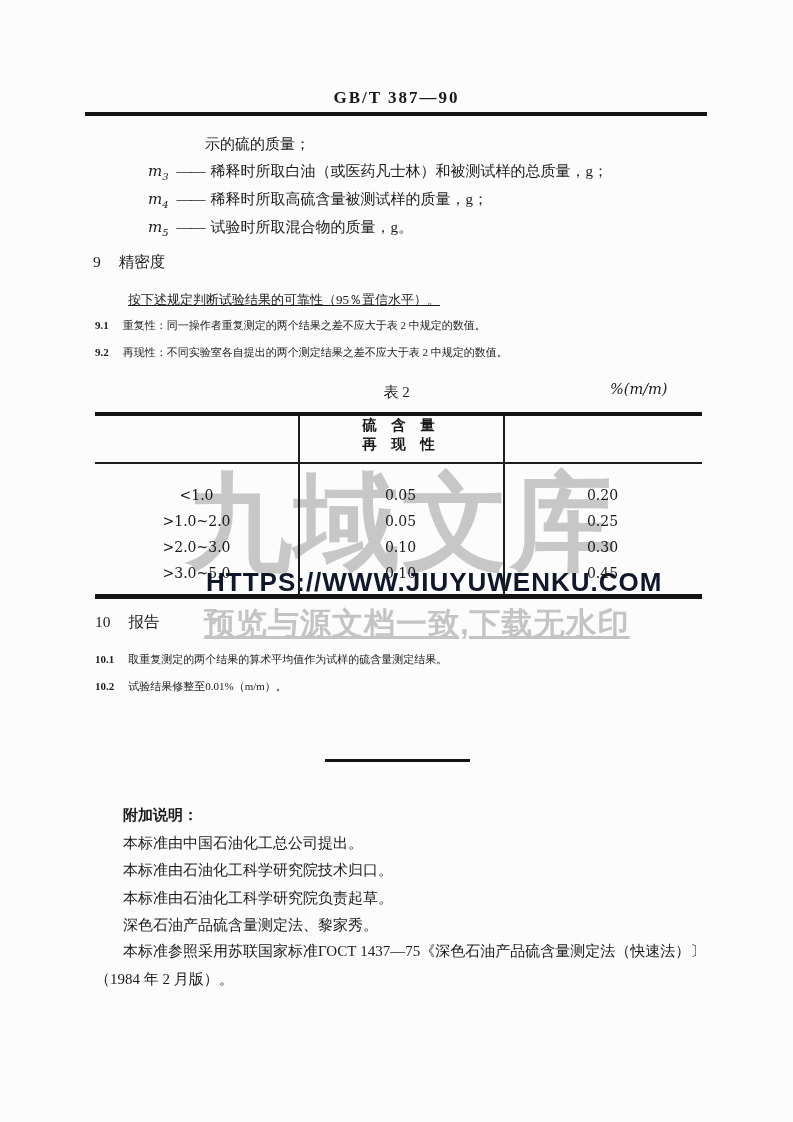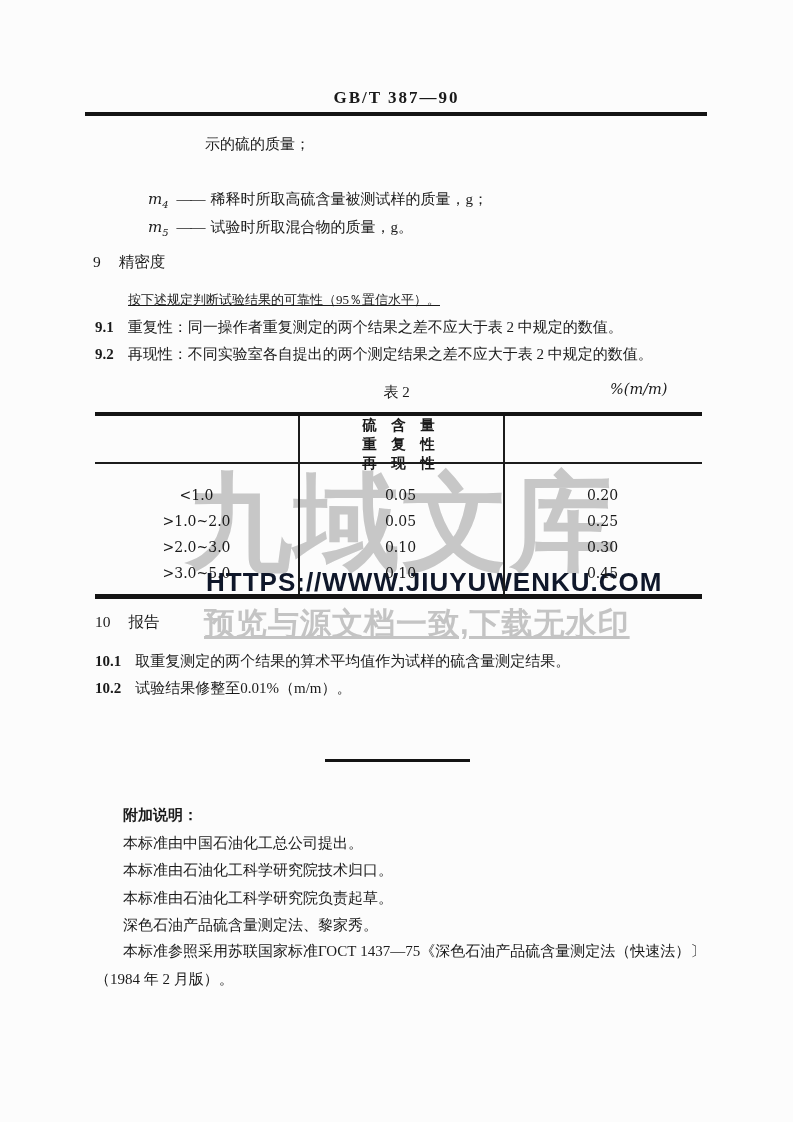--- a/index.html
+++ b/index.html
@@ -43,21 +43,21 @@
   .top-rule{position:absolute;top:112px;left:85px;width:622px;height:4px;background:#141414;}
   .line{position:absolute;font-size:15px;white-space:nowrap;line-height:20px;}
   .cont-line{left:205px;top:134px;}
   .def{position:absolute;left:148px;font-size:15px;white-space:nowrap;line-height:20px;}
   .sym{font-style:italic;font-family:"DejaVu Serif","Liberation Serif",serif;}
   .sym sub{font-size:10px;}
   .def .dash{margin:0 6px 0 8px;letter-spacing:-1px;}
   .h-sec{position:absolute;left:93px;font-size:15.5px;font-weight:normal;white-space:nowrap;}
   .h-sec .h-title{margin-left:18px;}
   .para{position:absolute;font-size:13px;white-space:nowrap;text-decoration:underline;}
-  .clause{position:absolute;left:95px;font-size:15px;white-space:nowrap;}
+  .clause{position:absolute;left:95px;font-size:11px;white-space:nowrap;}
   .clause .c-num{font-weight:bold;margin-right:14px;}
   
   .tbl-caption{position:absolute;top:383px;left:0;width:100%;text-align:center;font-size:15px;}
   .tbl-unit{
     position:absolute;top:381px;left:610px;font-size:14.5px;font-style:italic;
     font-family:"DejaVu Serif","Liberation Serif",serif;white-space:nowrap;
   }
   .tbl{
     position:absolute;top:412px;left:95px;width:607px;
     border-top:4px solid #141414;border-bottom:5px solid #141414;
@@ -94,20 +94,23 @@
     <div class="wm-tagline">预览与源文档一致,下载无水印</div>
   </div>
 
   <div class="content">
 
     <div class="doc-number">GB/T 387—90</div>
     <div class="top-rule"></div>
 
     <div class="line cont-line">示的硫的质量；</div>
 
+    <div class="def" style="top:161px">
+      <span class="sym"><i>m</i><sub>3</sub></span><span class="dash">——</span><span class="def-text">稀释时所取白油（或医药凡士林）和被测试样的总质量，g；</span>
+    </div>
     <div class="def" style="top:189px">
       <span class="sym"><i>m</i><sub>4</sub></span><span class="dash">——</span><span class="def-text">稀释时所取高硫含量被测试样的质量，g；</span>
     </div>
     <div class="def" style="top:217px">
       <span class="sym"><i>m</i><sub>5</sub></span><span class="dash">——</span><span class="def-text">试验时所取混合物的质量，g。</span>
     </div>
 
     <div class="h-sec" style="top:252px">
       <span class="h-num">9</span><span class="h-title">精密度</span>
     </div>
@@ -118,21 +121,20 @@
     <div class="clause" style="top:345px">
       <span class="c-num">9.2</span><span>再现性：不同实验室各自提出的两个测定结果之差不应大于表 2 中规定的数值。</span>
     </div>
 
     <div class="tbl-caption">表 2</div>
     <div class="tbl-unit">%(m/m)</div>
 
     <div class="tbl">
       <div class="tr th-row">
         <div class="td c1">硫　含　量</div>
-        <div class="td c2">重　复　性</div>
         <div class="td c3">再　现　性</div>
       </div>
       <div class="tbody">
         <div class="tr">
           <div class="td c1">&lt;1.0</div>
           <div class="td c2">0.05</div>
           <div class="td c3">0.20</div>
         </div>
         <div class="tr">
           <div class="td c1">&gt;1.0~2.0</div>

